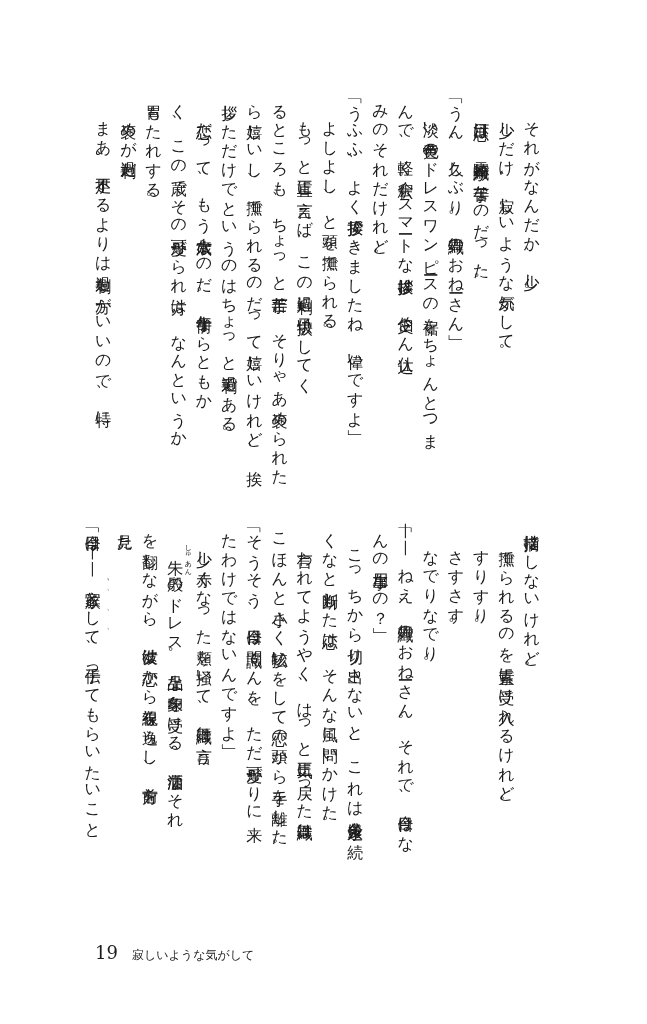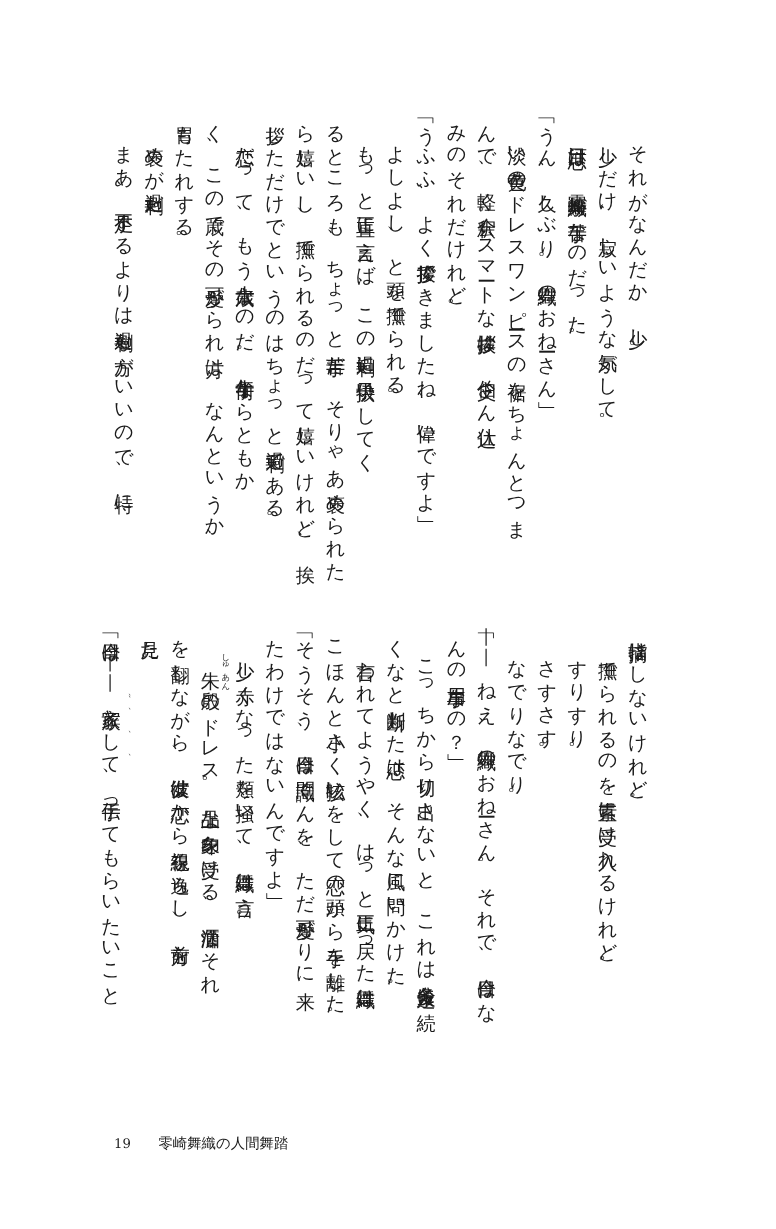--- a/index.html
+++ b/index.html
@@ -47,21 +47,21 @@
       top: 945px;
       left: 95px;
       height: 16px;
       font-size: 12px;
       line-height: 16px;
       white-space: nowrap;
     }
     .footer .pnum {
       display: inline-block;
       width: 37px;
-      font-size: 11px;
+      font-size: 18px;
     }
     .footer .rtitle { letter-spacing: 0; }
   </style>
 </head>
 <body>
 
 <div class="block upper">
   <div class="col indent">それがなんだか、少し。</div>
   <div class="col indent">少しだけ、寂しいような気がして。</div>
   <div class="col indent">汀目恋は、零崎舞織が苦手なのだった。</div>
@@ -97,14 +97,14 @@
   <div class="col">「そうそう、今日は問識くんを、ただ可愛がりに来</div>
   <div class="col">たわけではないんですよ」</div>
   <div class="col indent">少し赤くなった頬を掻いて、舞織は言う。</div>
   <div class="col indent"><ruby><span>朱殷</span><rt>しゅあん</rt></ruby><span>のドレス。上品な印象を受ける、瀟洒なそれ</span></div>
   <div class="col">を翻しながら、彼女は恋から視線を逸らし、前方を</div>
   <div class="col">見た。</div>
   <div class="col"><span>「今日は——</span><span class="emph">家族として</span><span>、手伝ってもらいたいこと</span></div>
 </div>
 
 <div class="footer">
-  <span class="pnum">19</span><span class="rtitle">零崎舞織の人間舞踏</span>
+  <span class="pnum">19</span><span class="rtitle">寂しいような気がして</span>
 </div>
 
 </body></html>

